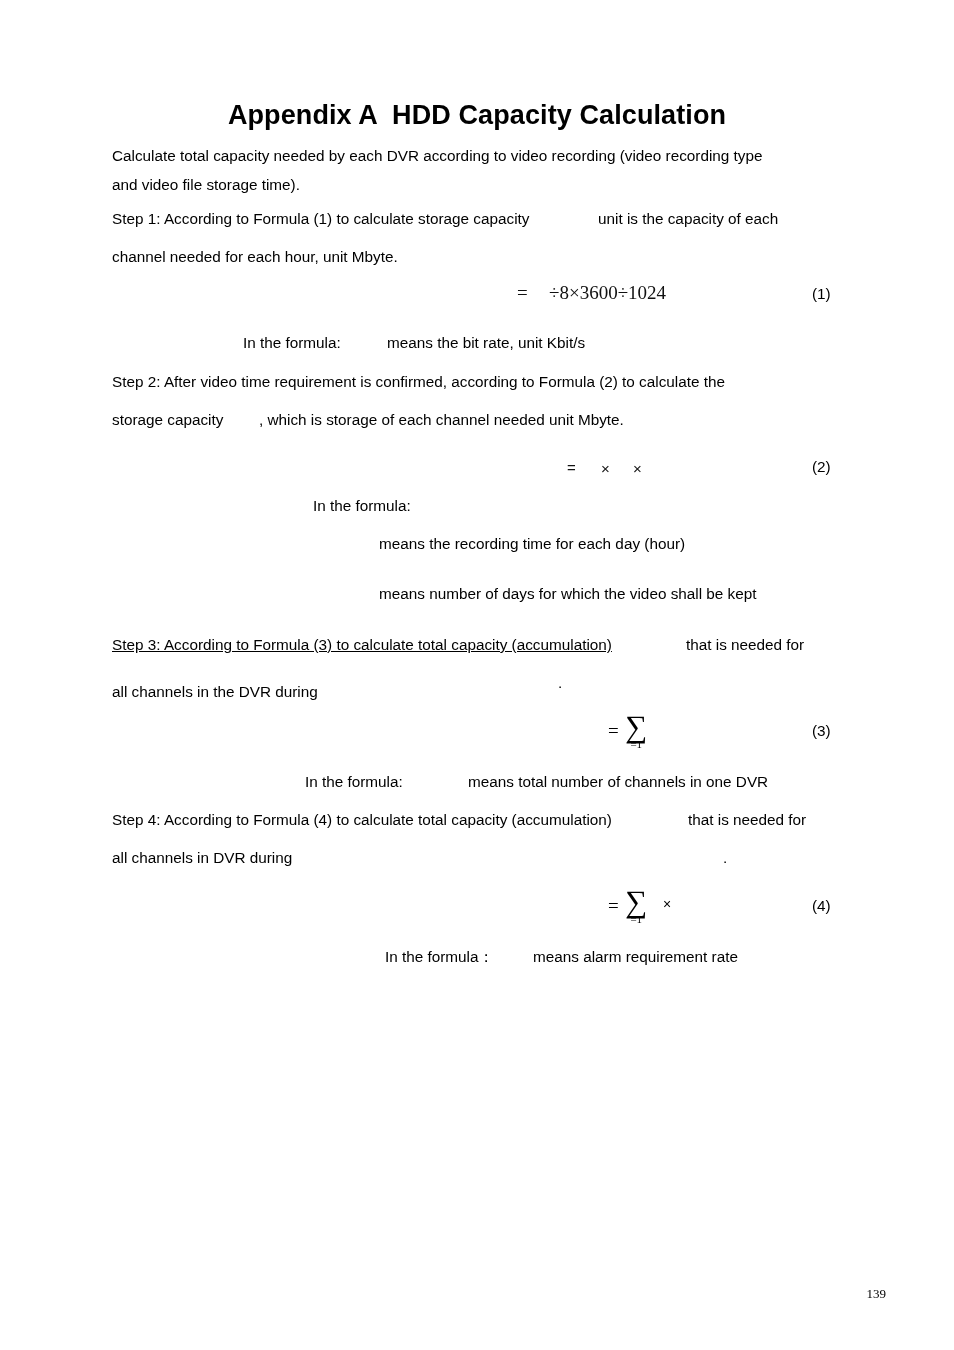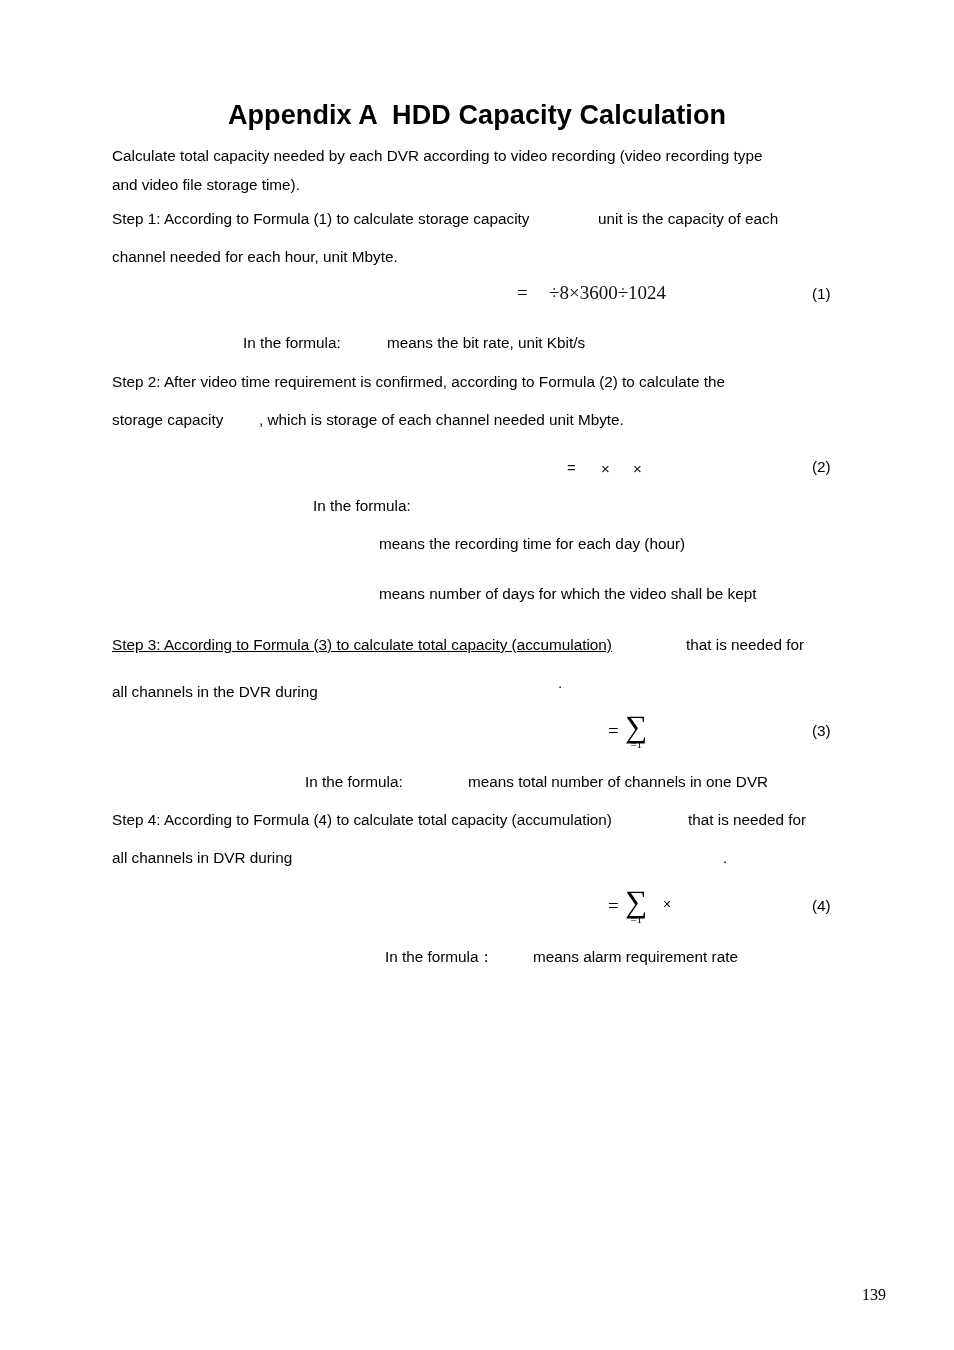--- a/index.html
+++ b/index.html
@@ -105,21 +105,21 @@
   }
 
   
   .page-number {
     position: absolute;
     top: 1286px;
     left: 0;
     width: 886px;
     text-align: right;
     font-family: "Liberation Serif", serif;
-    font-size: 16px;
+    font-size: 13px;
   }
 </style>
 </head>
 <body>
 
 <div class="page">
 
   <div class="doc-title">Appendix A  HDD Capacity Calculation</div>
 
   <div class="line" style="top:146px; left:112px;">Calculate total capacity needed by each DVR according to video recording (video recording type</div>

